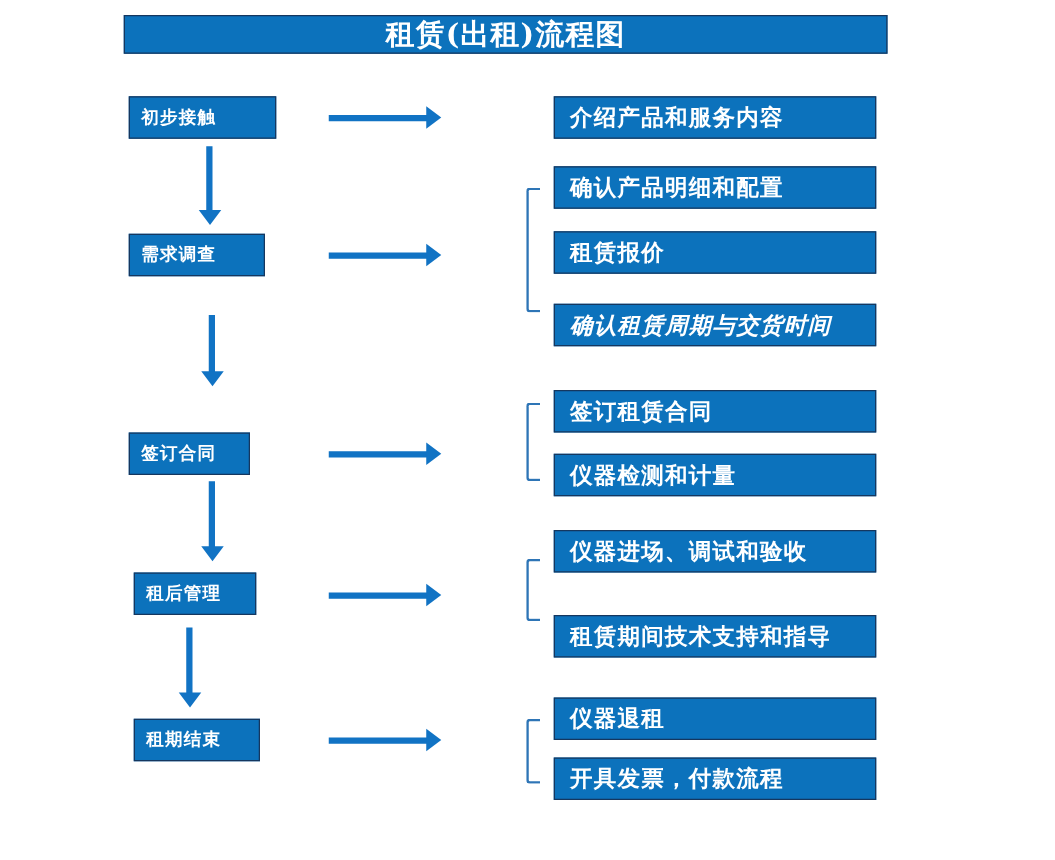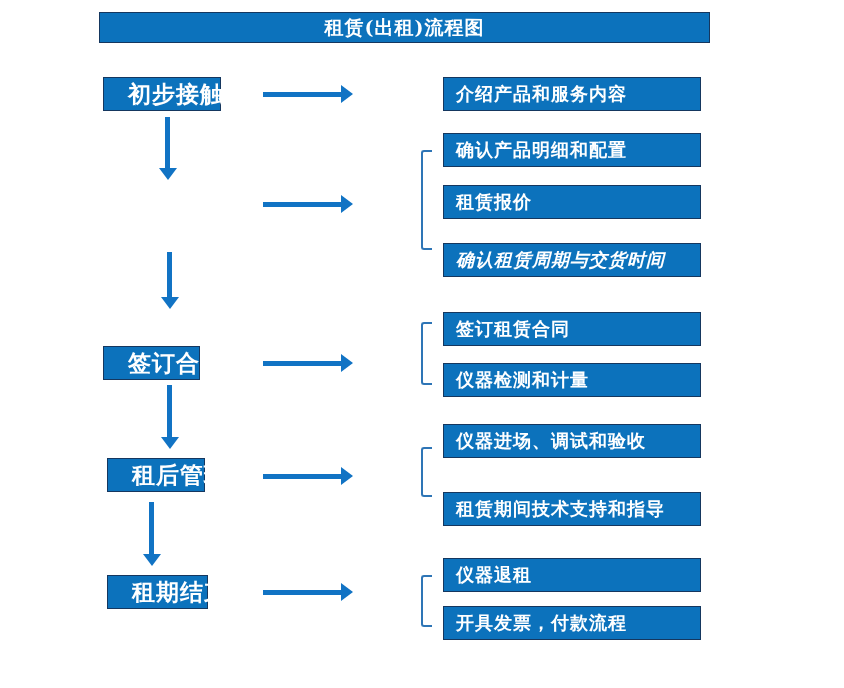--- a/index.html
+++ b/index.html
@@ -21,34 +21,34 @@
     width: 844px; height: 688px;
     background: var(--background);
   }
   .titlebar {
     position: absolute;
     left: 99px; top: 12px; width: 611px; height: 31px;
     background: var(--box-fill);
     border: 1px solid var(--box-border);
     color: var(--text);
     font-weight: bold;
-    font-size: 19px;
+    font-size: 23px;
     display: flex; align-items: center; justify-content: center;
     letter-spacing: 1px;
   }
   .stepbox {
     position: absolute;
     height: 34px;
     background: var(--box-fill);
     border: 1px solid var(--box-border);
     color: var(--text);
     font-weight: bold;
-    font-size: 23px;
+    font-size: 14px;
     display: flex; align-items: center;
-    padding-left: 24px;
+    padding-left: 9px;
     letter-spacing: 1px;
     white-space: nowrap;
   }
   .detailbox {
     position: absolute;
     left: 443px; width: 258px; height: 34px;
     background: var(--box-fill);
     border: 1px solid var(--box-border);
     color: var(--text);
     font-weight: bold;
@@ -123,20 +123,21 @@
   .b4 { top: 575px; height: 52px;  }
 </style>
 </head>
 <body>
 
 <div class="canvas">
 
   <div class="titlebar">租赁(出租)流程图</div>
 
   <div class="stepbox s1">初步接触</div>
+  <div class="stepbox s2">需求调查</div>
   <div class="stepbox s3">签订合同</div>
   <div class="stepbox s4">租后管理</div>
   <div class="stepbox s5">租期结束</div>
 
   <div class="varrow v1">
     <div class="shaft"></div>
     <div class="head"></div>
   </div>
   <div class="varrow v2">
     <div class="shaft"></div>

